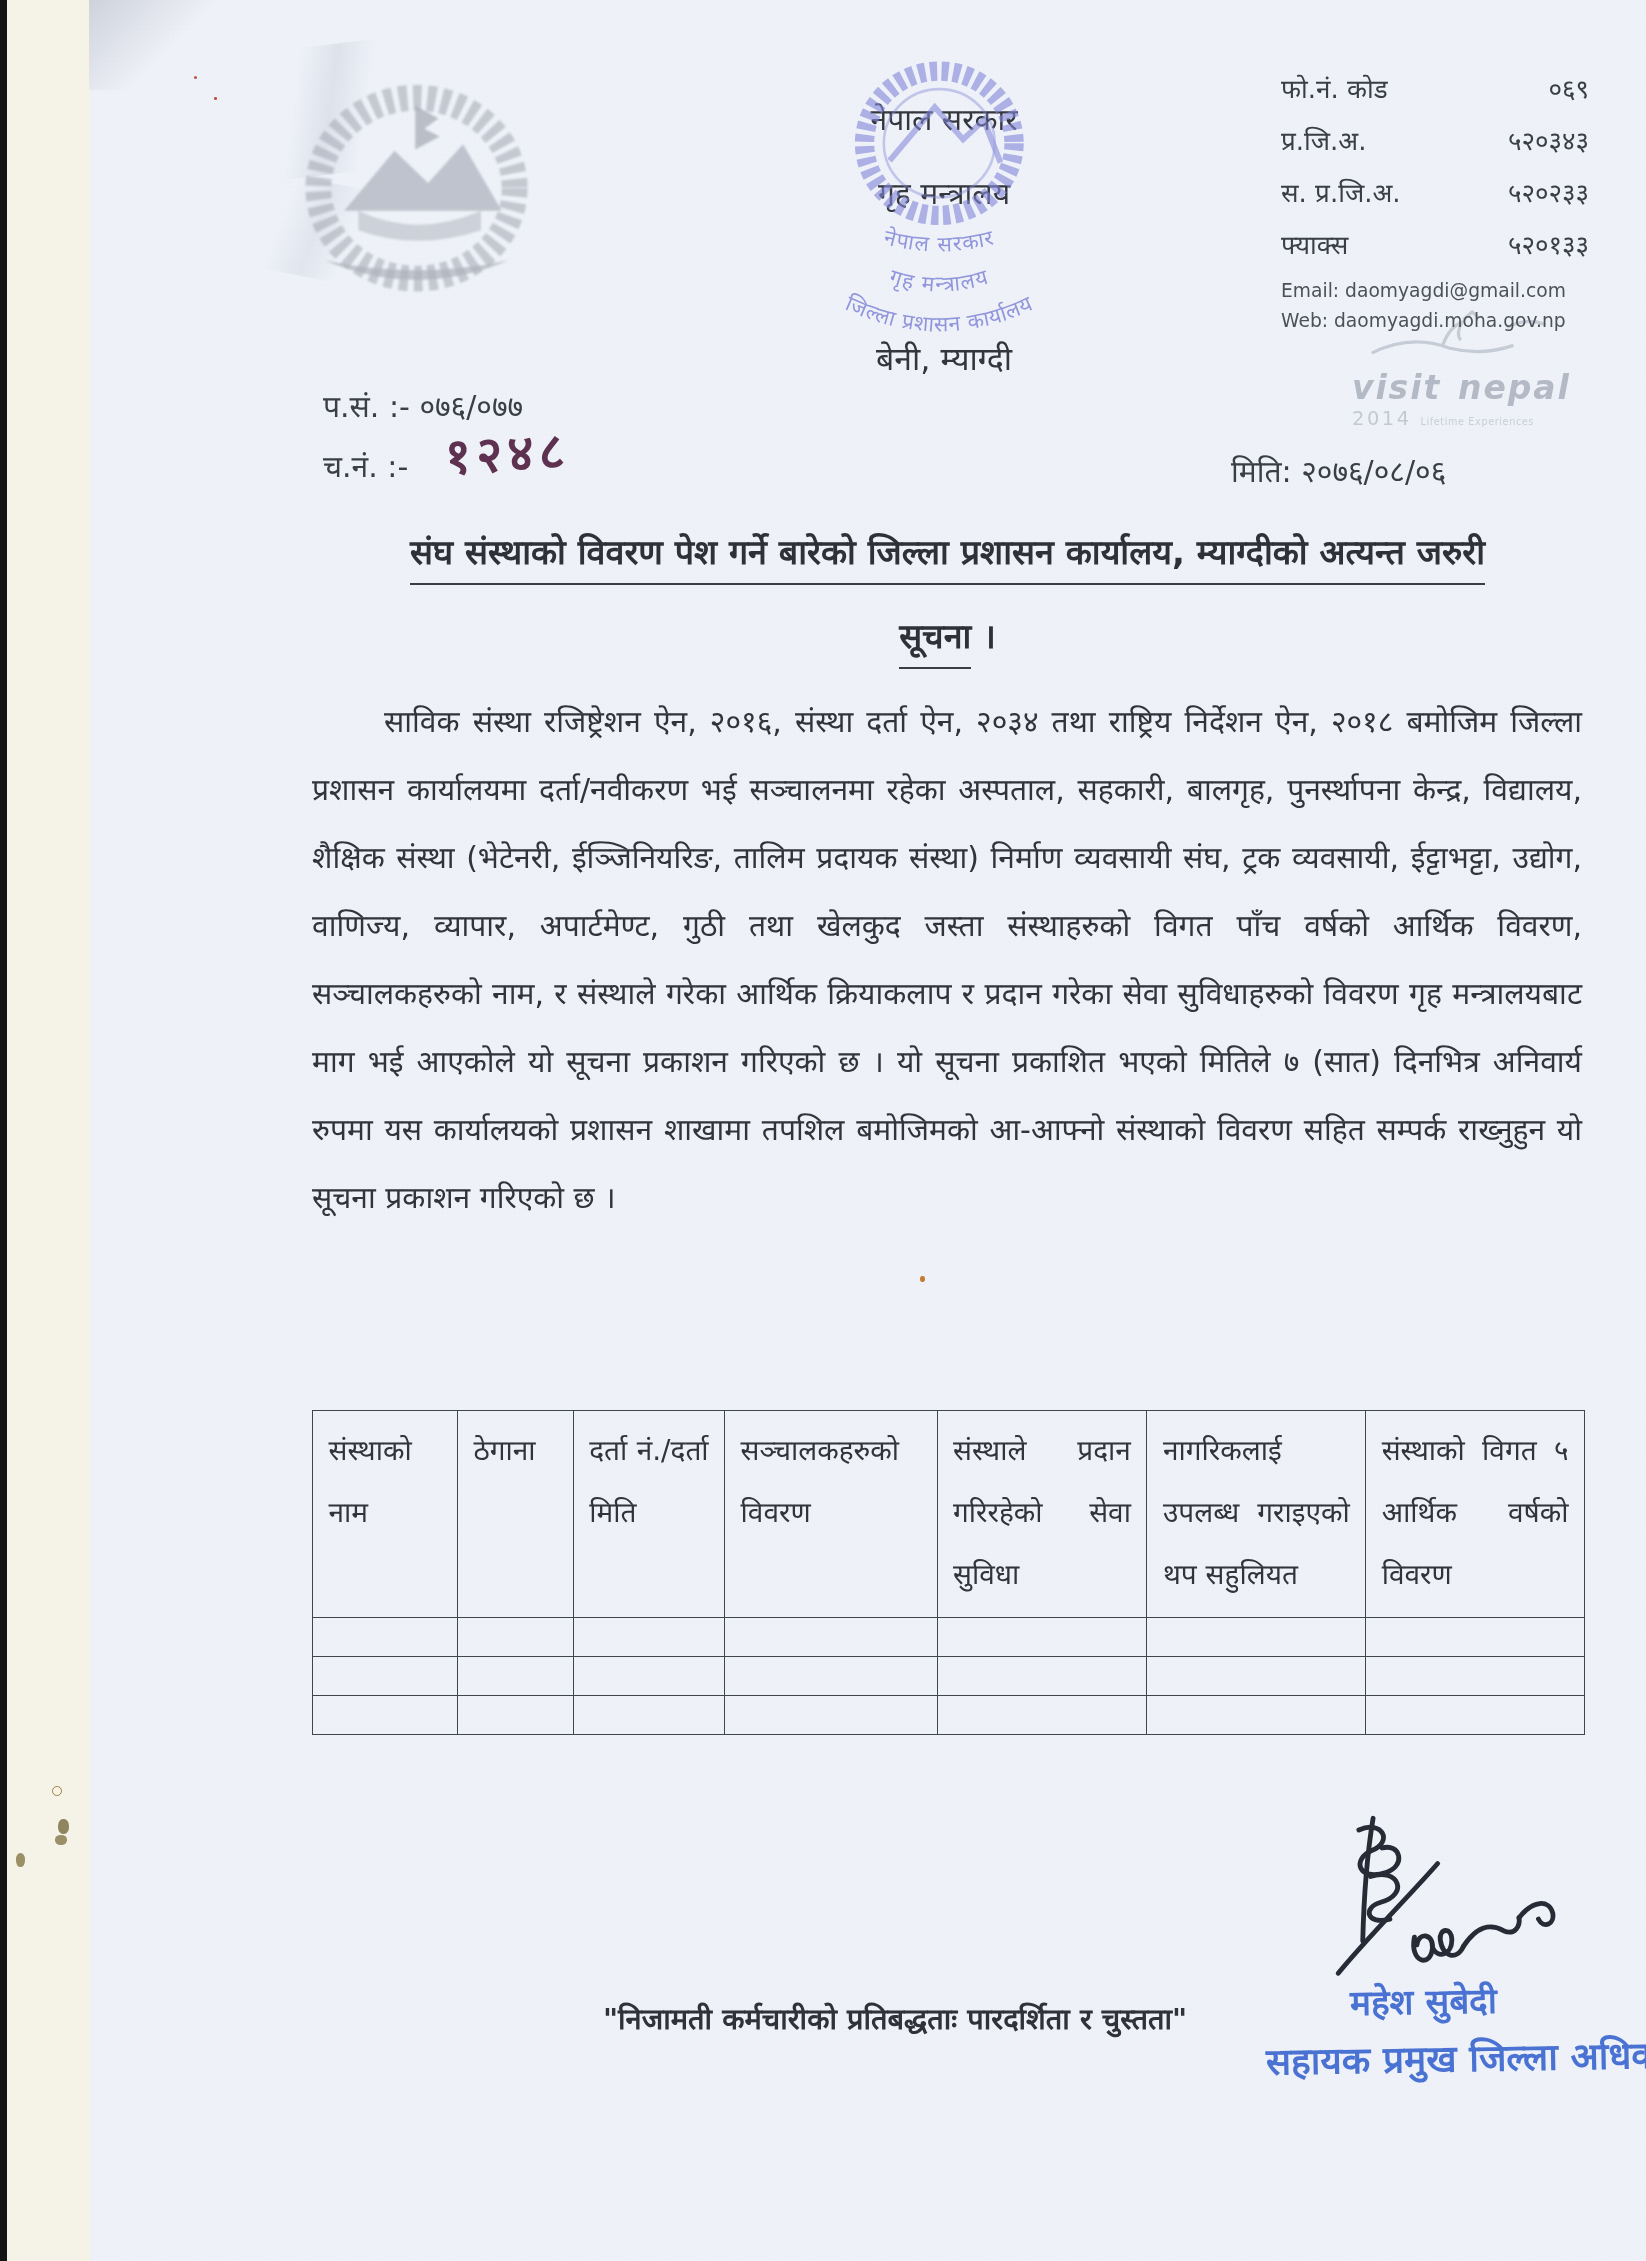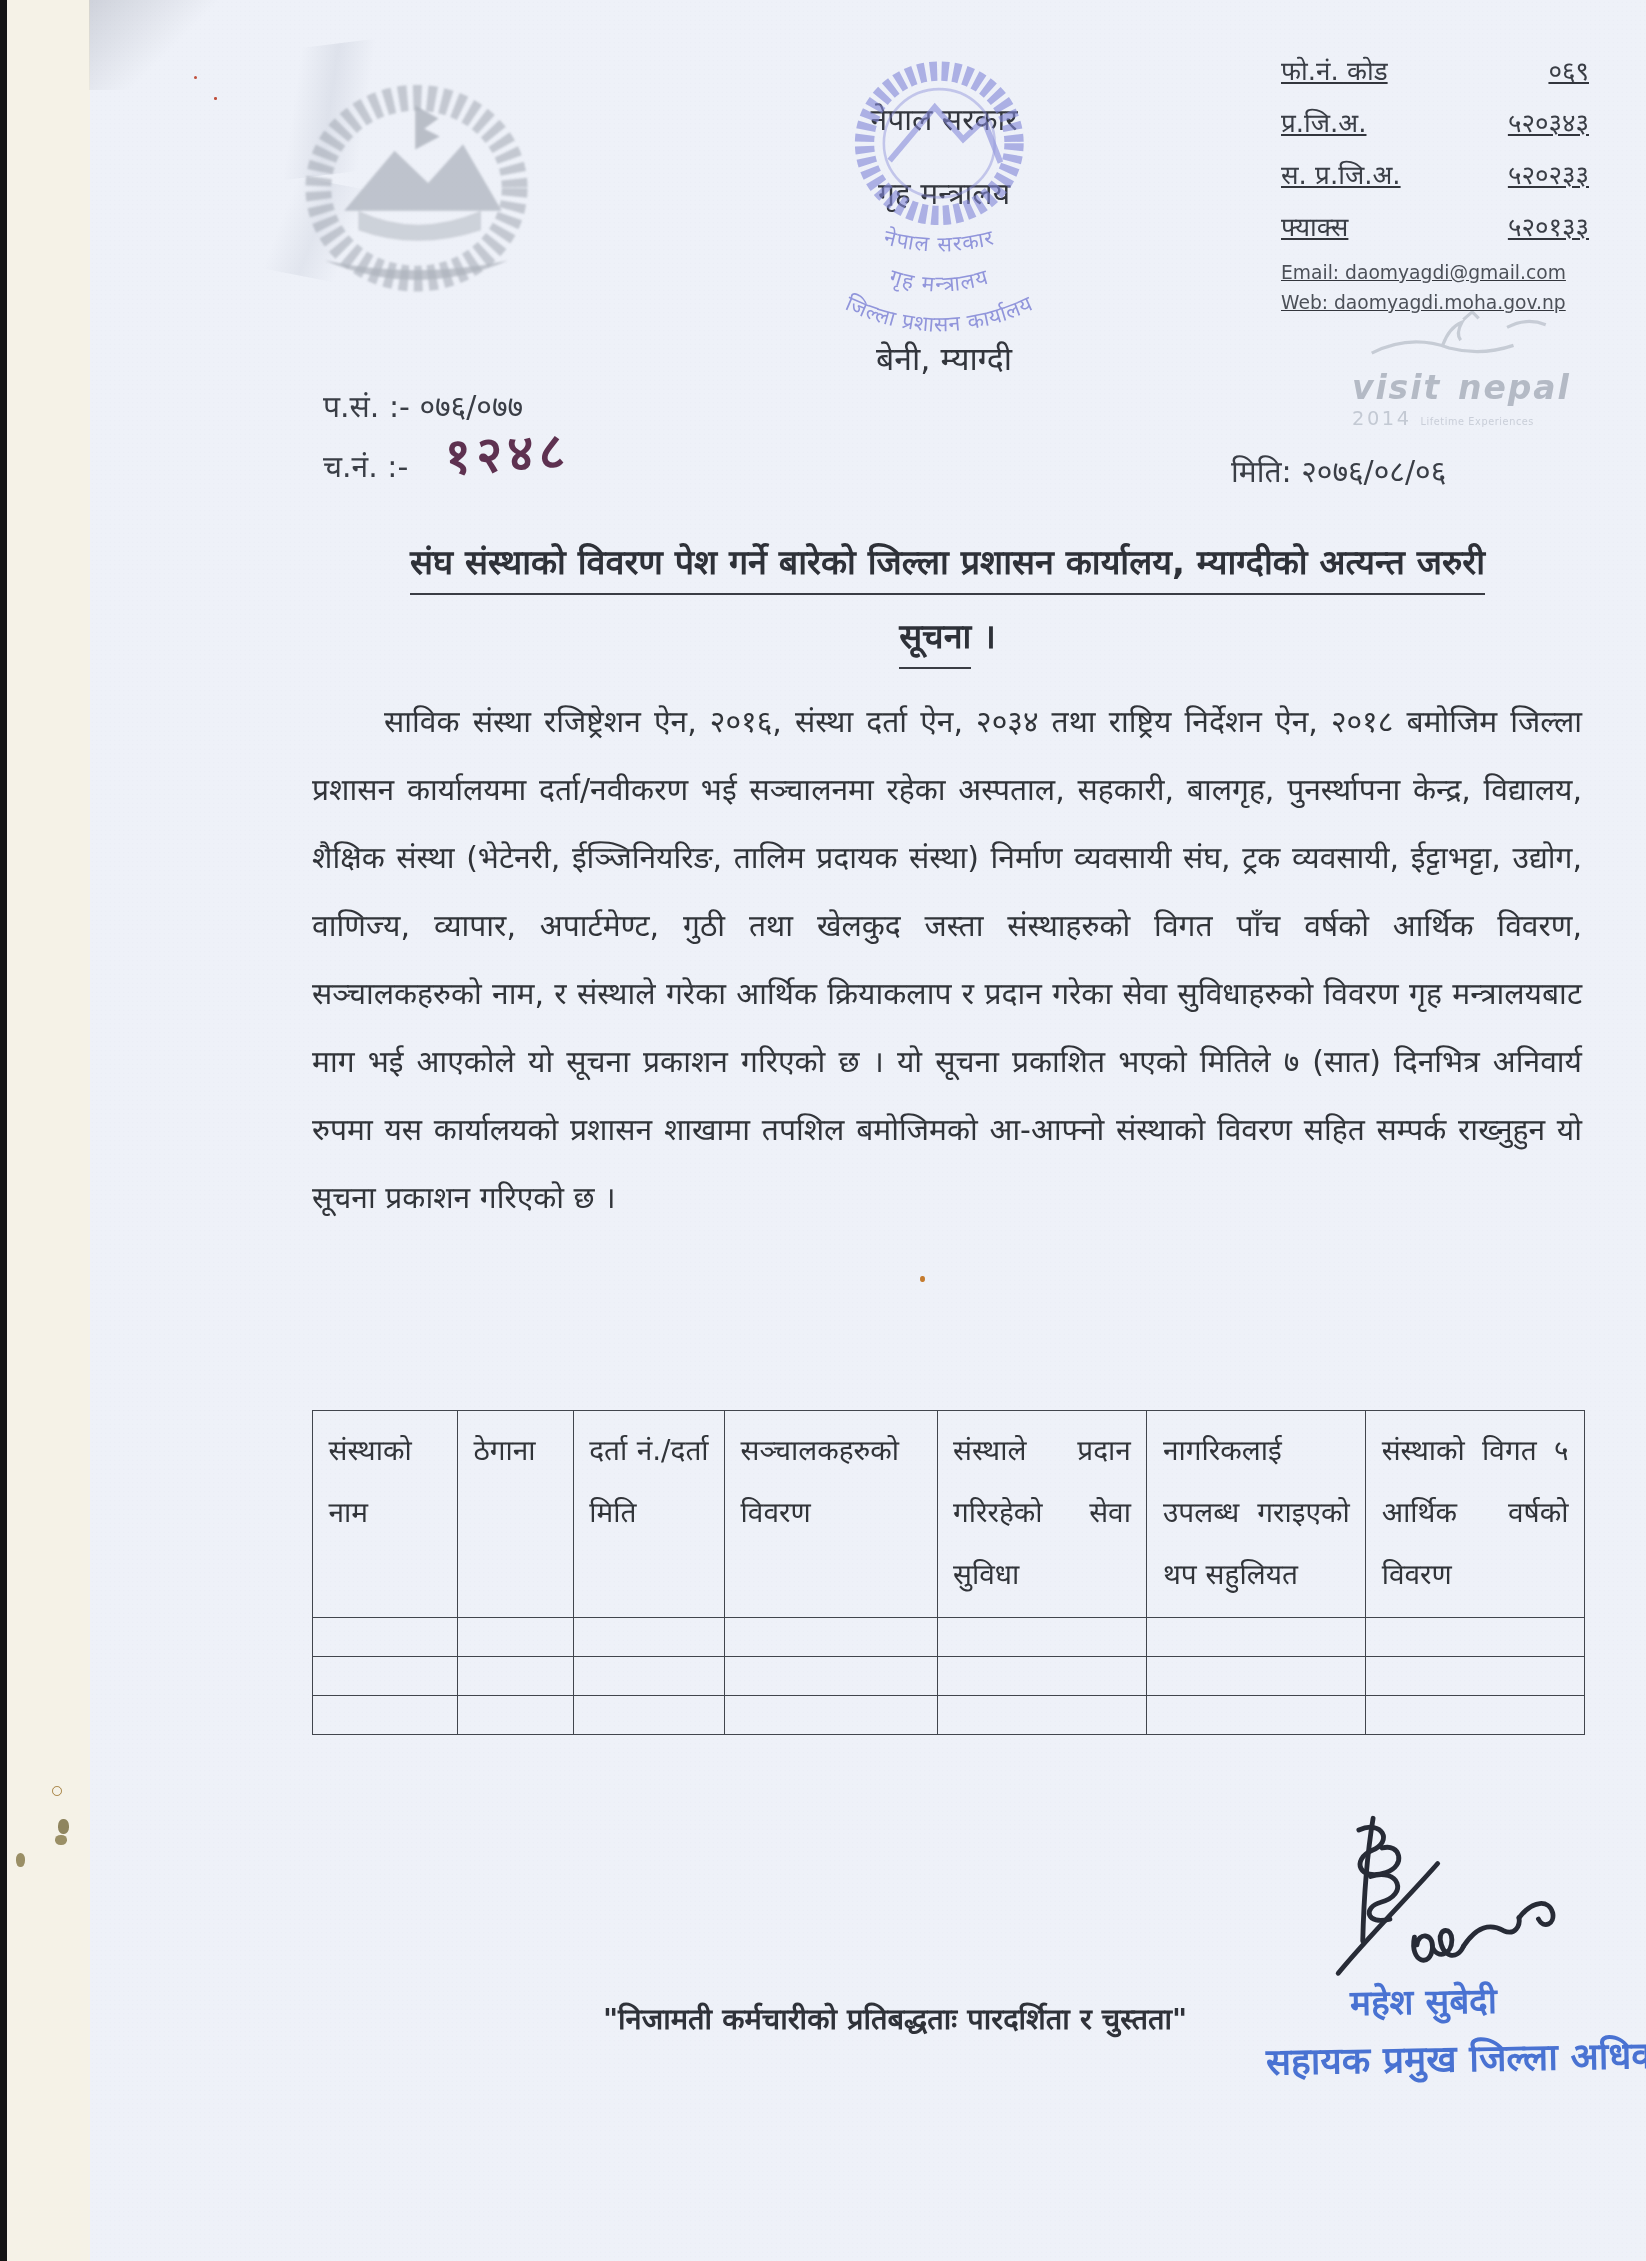--- a/index.html
+++ b/index.html
@@ -22,38 +22,38 @@
   .crease2{left:142px;top:181px;width:348px;height:97px;transform:rotate(11deg);
     background:linear-gradient(100deg,transparent 40%,rgba(158,166,185,.16) 50%,transparent 60%);}
   .speck{border-radius:50%;}
   
   .org-line{left:676px;width:536px;text-align:center;z-index:2;}
   .org-gov{top:98px;font-size:30px;}
   .org-min{top:172px;font-size:30px;}
   .org-office{top:247px;font-size:43px;}
   .org-loc{top:336px;font-size:32px;}
   
-  .contact{left:1281px;top:52px;width:308px;z-index:2;text-decoration:underline;}
+  .contact{left:1281px;top:70px;width:308px;z-index:2;}
   .contact .row{display:flex;justify-content:space-between;font-size:26px;margin-bottom:16px;color:#3a3e46;}
   .contact .small{font-size:18.7px;color:#4c5058;margin-top:3.9px;line-height:26px;}
   
   .visitlogo{left:1352px;top:308px;width:226px;color:#b4bac5;z-index:1;}
   .visitlogo .l1{font-size:33px;font-style:italic;font-weight:bold;letter-spacing:1.9px;}
   .visitlogo .l1 .nep{margin-left:17px;}
   .visitlogo .l2{font-size:19.4px;letter-spacing:2.6px;color:#c3c9d3;}
   .visitlogo .tag{font-size:9.7px;color:#c9ced8;letter-spacing:0.6px;}
   
   .refline{font-size:30px;color:#3a3e46;}
   .ref1{left:323px;top:385px;}
   .ref2{left:323px;top:445px;}
   .handwrit{left:445px;top:418px;font-size:50px;font-weight:bold;color:#5e3150;
     transform:rotate(-3deg);letter-spacing:5.2px;}
   .dateline{left:1231px;top:450px;font-size:30px;color:#3a3e46;}
   
-  .title1{left:310px;top:528px;width:1275px;text-align:center;font-size:34px;font-weight:bold;color:#2e3138;margin-top:10px;}
+  .title1{left:310px;top:528px;width:1275px;text-align:center;font-size:34px;font-weight:bold;color:#2e3138;}
   .title1 span{display:inline-block;border-bottom:2.6px solid #3a3d44;padding-bottom:9px;}
   .title2{left:310px;top:612px;width:1275px;text-align:center;font-size:34px;font-weight:bold;color:#2e3138;}
   .title2 .u{display:inline-block;border-bottom:2.6px solid #3a3d44;padding-bottom:9px;}
   .title2 .d{margin-left:11.6px;}
   
   .bodytext{left:312px;top:688px;width:1270px;font-size:30px;line-height:68px;
     text-align:justify;text-indent:72px;color:#313439;}
   
   table.notice{left:312px;top:1410px;position:absolute;width:1273px;border-collapse:collapse;}
   table.notice th,table.notice td{border:1.9px solid #41454d;}

